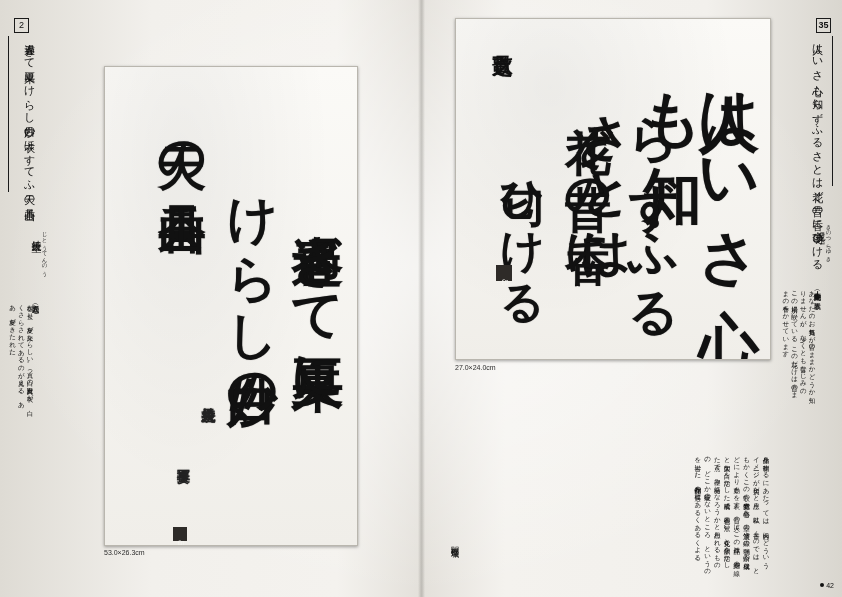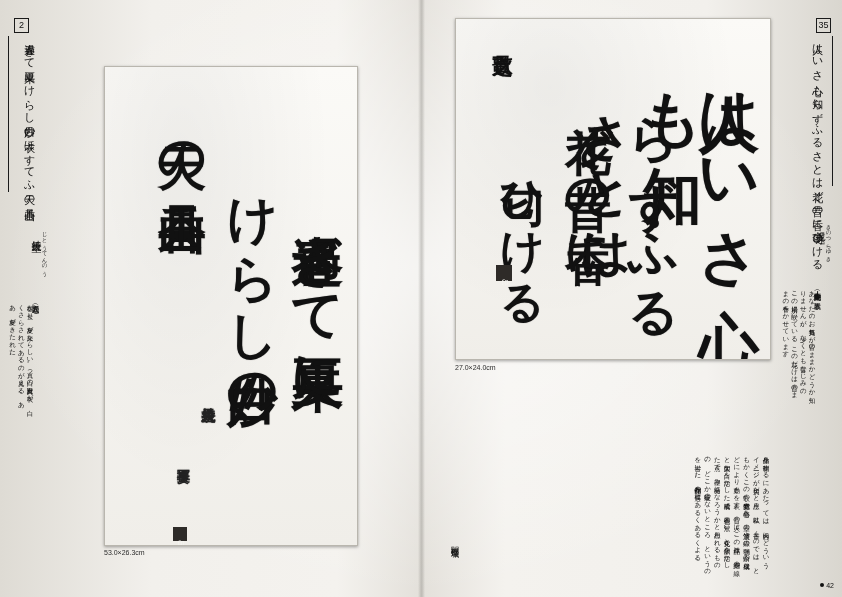--- a/index.html
+++ b/index.html
@@ -130,21 +130,21 @@
     <div class="ink"></div>
     <div class="cal" style="right:12px;top:30px;font-size:60px;height:272px;">人はいさ心も知</div>
     <div class="cal" style="right:92px;top:62px;font-size:50px;height:250px;">らず・ふるさとは</div>
     <div class="cal" style="right:160px;top:74px;font-size:46px;height:230px;">花ぞ昔の香に</div>
     <div class="cal" style="right:226px;top:130px;font-size:44px;height:180px;">匂ひける</div>
     <div class="cal" style="right:258px;top:20px;font-size:20px;height:80px;">貫之歌</div>
     <div class="seal" style="right:258px;top:246px;width:16px;height:16px;">印</div>
   </div>
   <div class="cap" style="left:455px;top:364px;">27.0×24.0cm</div>
 
-  <div class="numbox" style="left:816px;top:18px;">35</div>
+  <div class="numbox" style="left:816px;top:18px;font-weight:bold;">35</div>
   <div class="rule-v" style="left:832px;top:36px;height:150px;"></div>
 
   <div class="poem vrt-m" style="left:810px;top:36px;height:300px;">人はいさ心も知らずふるさとは花ぞ昔の香に匂ひける</div>
   <div class="kana vrt-m" style="left:826px;top:220px;height:50px;">きのつらゆき</div>
   <div class="author vrt-m" style="left:813px;top:224px;height:56px;">紀貫之</div>
   <div class="years vrt-m" style="left:812px;top:286px;height:86px;">〈古今集・春上・紀友則の異本歌〉</div>
   <div class="note vrt-m" style="left:790px;top:286px;height:110px;width:26px;">あなたのお気持ちが皆のままかどうか知りませんが、少なくとも昔なじみのこの場所に咲いている この花だけは昔のままの香をかせています。</div>
 
   <div class="essay vrt-m" style="left:470px;top:452px;width:300px;">作品を制作するにあたっては、内容にどういうイメージが大切だと思う。私は、書くのでは、ともかくこの歌の雰囲気や心情を、墨の濃淡や線の強弱、余白の構成などにより動きを表す。昔の人はこの作品は、細身の線と大胆な白を活かした構成で、墨色の無い、変化と余韻を活かした点で、望み出発になろうかと思われるものの、どこか破綻のないところ、というのを書いた。作品制作の過程にあるくあるくよる。</div>
   <div class="essay-sign vrt-m" style="left:448px;top:540px;height:54px;">関根喜場城</div>

